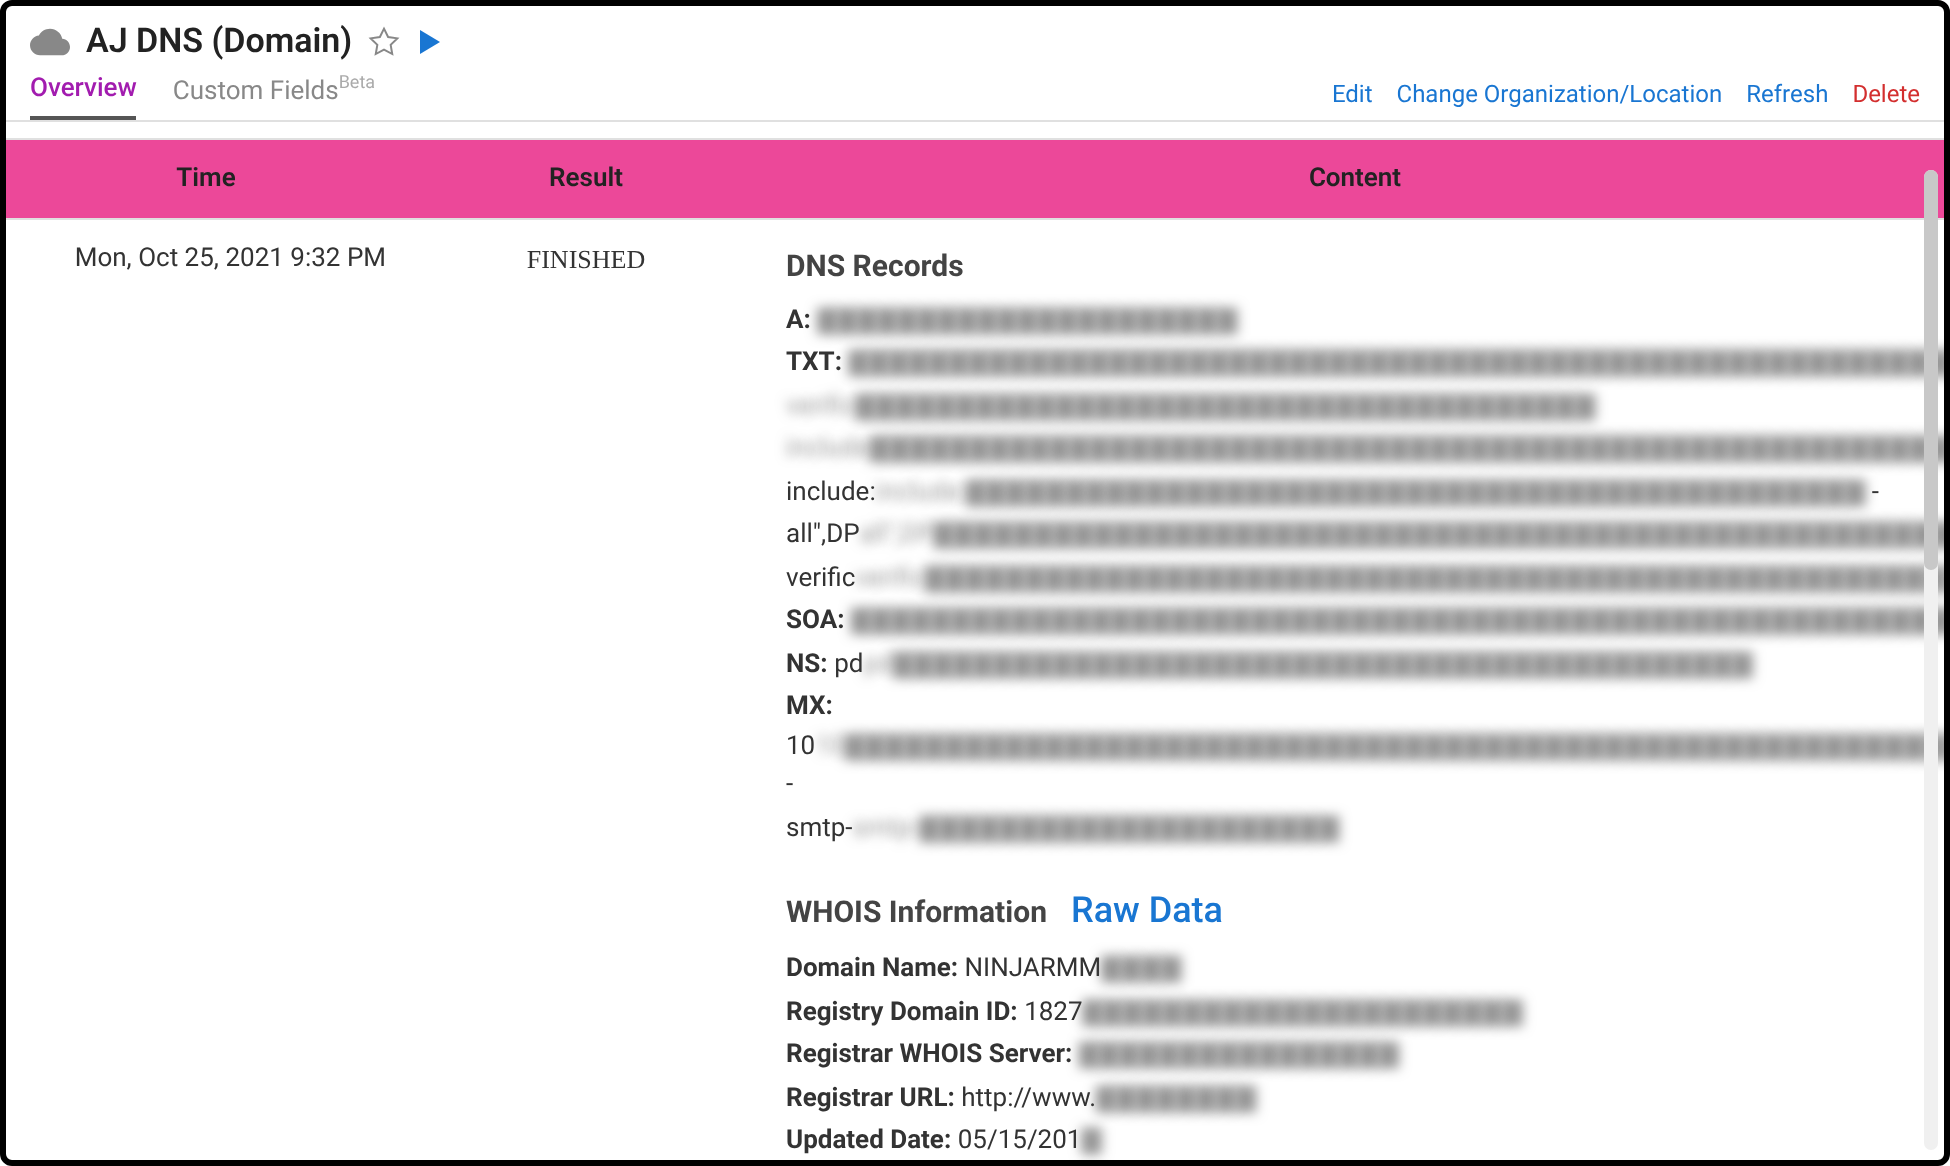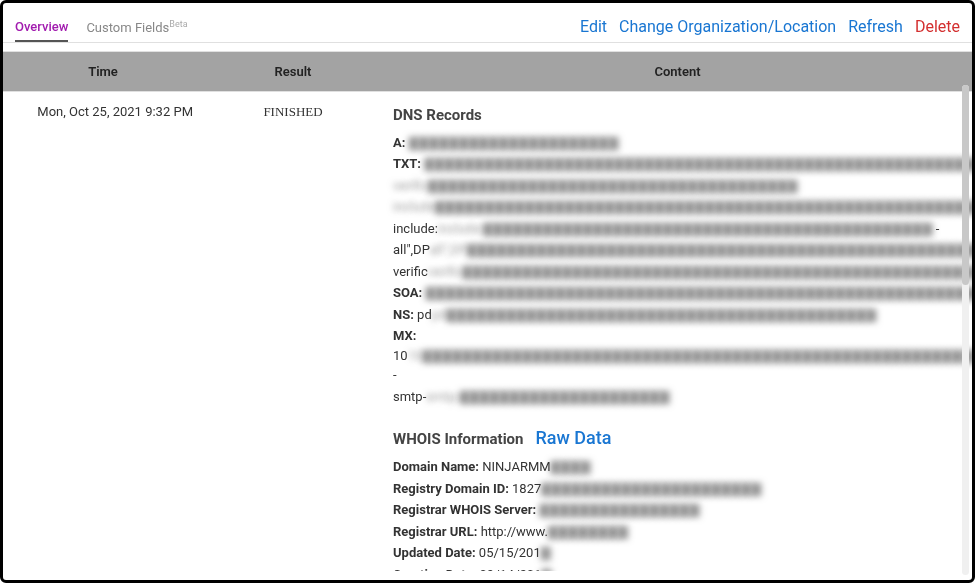--- a/index.html
+++ b/index.html
@@ -75,39 +75,39 @@
       vertical-align: super;
       color: #aaa;
     }
     .actions {
       display: flex;
       gap: 12px;
       padding-bottom: 6px;
     }
     .action-link {
       color: #1976d2;
-      font-size: 16px;
+      font-size: 12px;
       cursor: pointer;
     }
     .action-delete {
       color: #d32f2f;
     }
     .divider {
       border: none;
       border-bottom: 1px solid #e0e0e0;
       margin: 0;
     }
     .table-wrap {
       height: 520px;
       overflow-y: auto;
       margin-top: 8px;
     }
     .table-header {
       display: flex;
-      background: #a3a3a3;
+      background: #ec4899;
       border-top: 1px solid #e0e0e0;
       border-bottom: 1px solid #e0e0e0;
     }
     .th, .td {
       padding: 12px 10px;
       font-size: 13px;
     }
     .th {
       font-weight: 600;
       text-align: center;
@@ -177,20 +177,30 @@
       width: 7px;
       height: 200px;
       background: #c8c8c8;
       border-radius: 4px;
     }
   </style>
 </head>
 <body>
 
 <div class="header">
+  <div class="title-row">
+    <svg class="cloud-icon" viewBox="0 0 24 24" fill="#888">
+      <path d="M19.35 10.04C18.67 6.59 15.64 4 12 4 9.11 4 6.6 5.64 5.35 8.04 2.34 8.36 0 10.91 0 14c0 3.31 2.69 6 6 6h13c2.76 0 5-2.24 5-5 0-2.64-2.05-4.78-4.65-4.96z"></path>
+    </svg>
+    <span class="page-title">AJ DNS (Domain)</span>
+    <svg class="star-icon" viewBox="0 0 24 24">
+      <path d="M12 2l3.09 6.26L22 9.27l-5 4.87 1.18 6.88L12 17.77l-6.18 3.25L7 14.14 2 9.27l6.91-1.01L12 2z"></path>
+    </svg>
+    <div class="play-icon"></div>
+  </div>
   <div class="subheader">
     <div class="tabs">
       <div class="tab active">Overview</div>
       <div class="tab">
         <span>Custom Fields</span><span class="beta">Beta</span>
       </div>
     </div>
     <div class="actions">
       <span class="action-link">Edit</span>
       <span class="action-link">Change Organization/Location</span>

